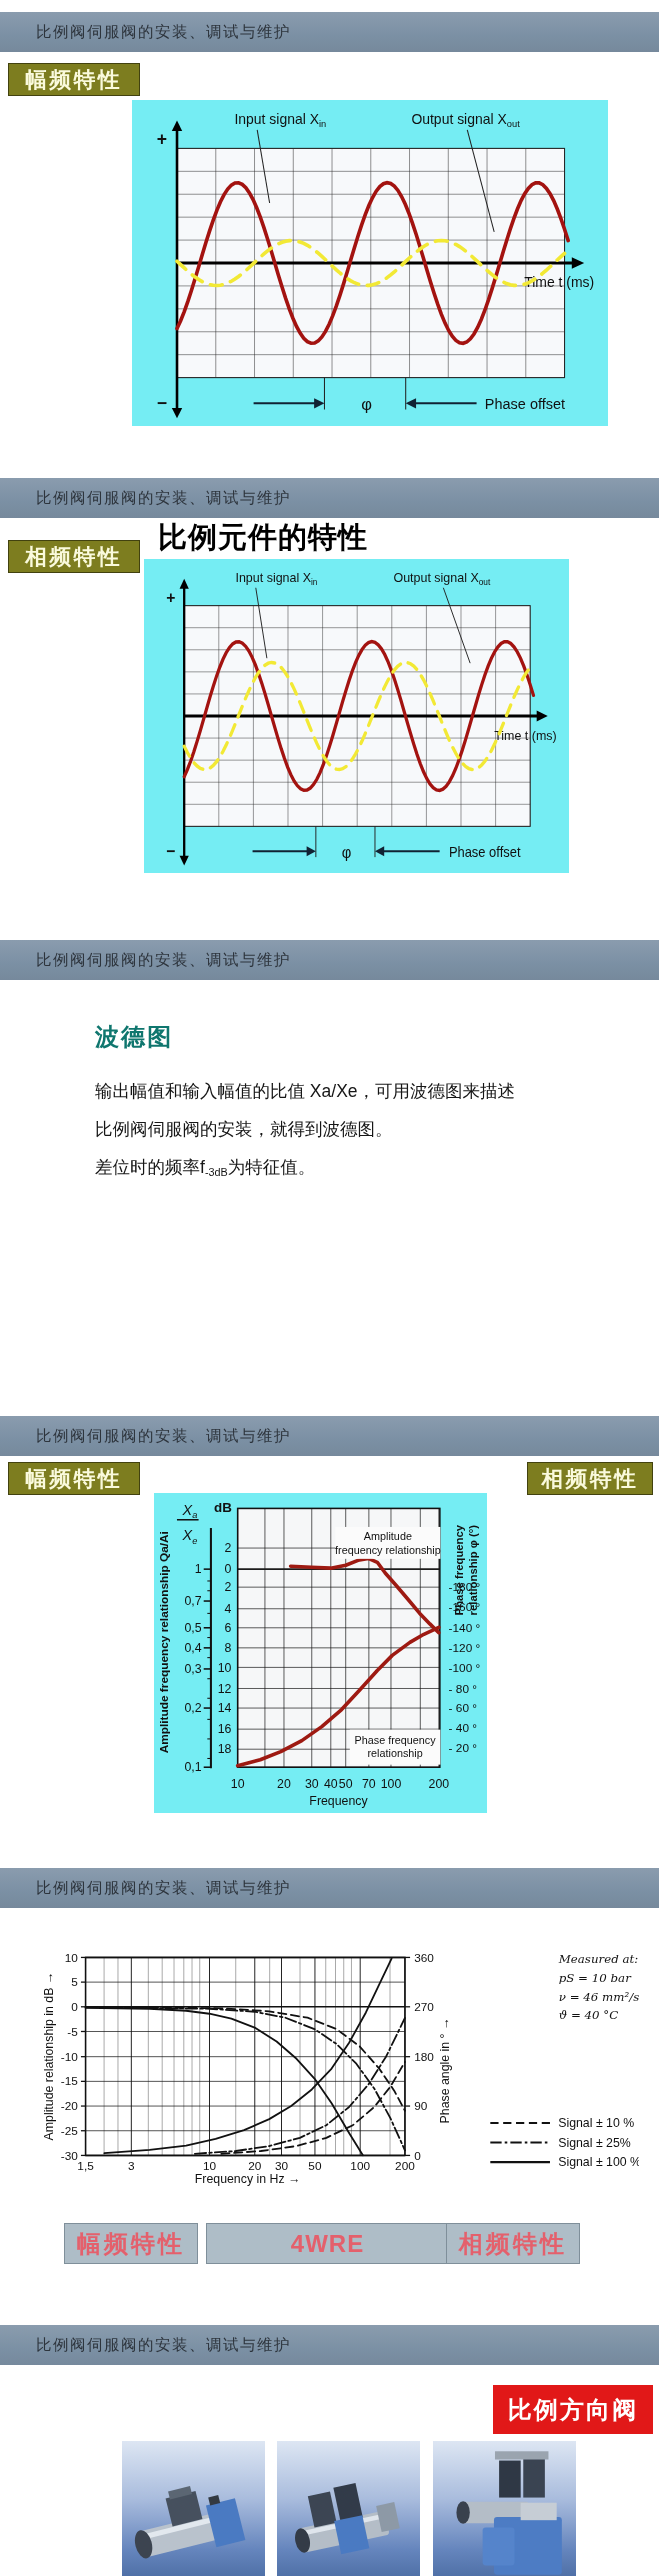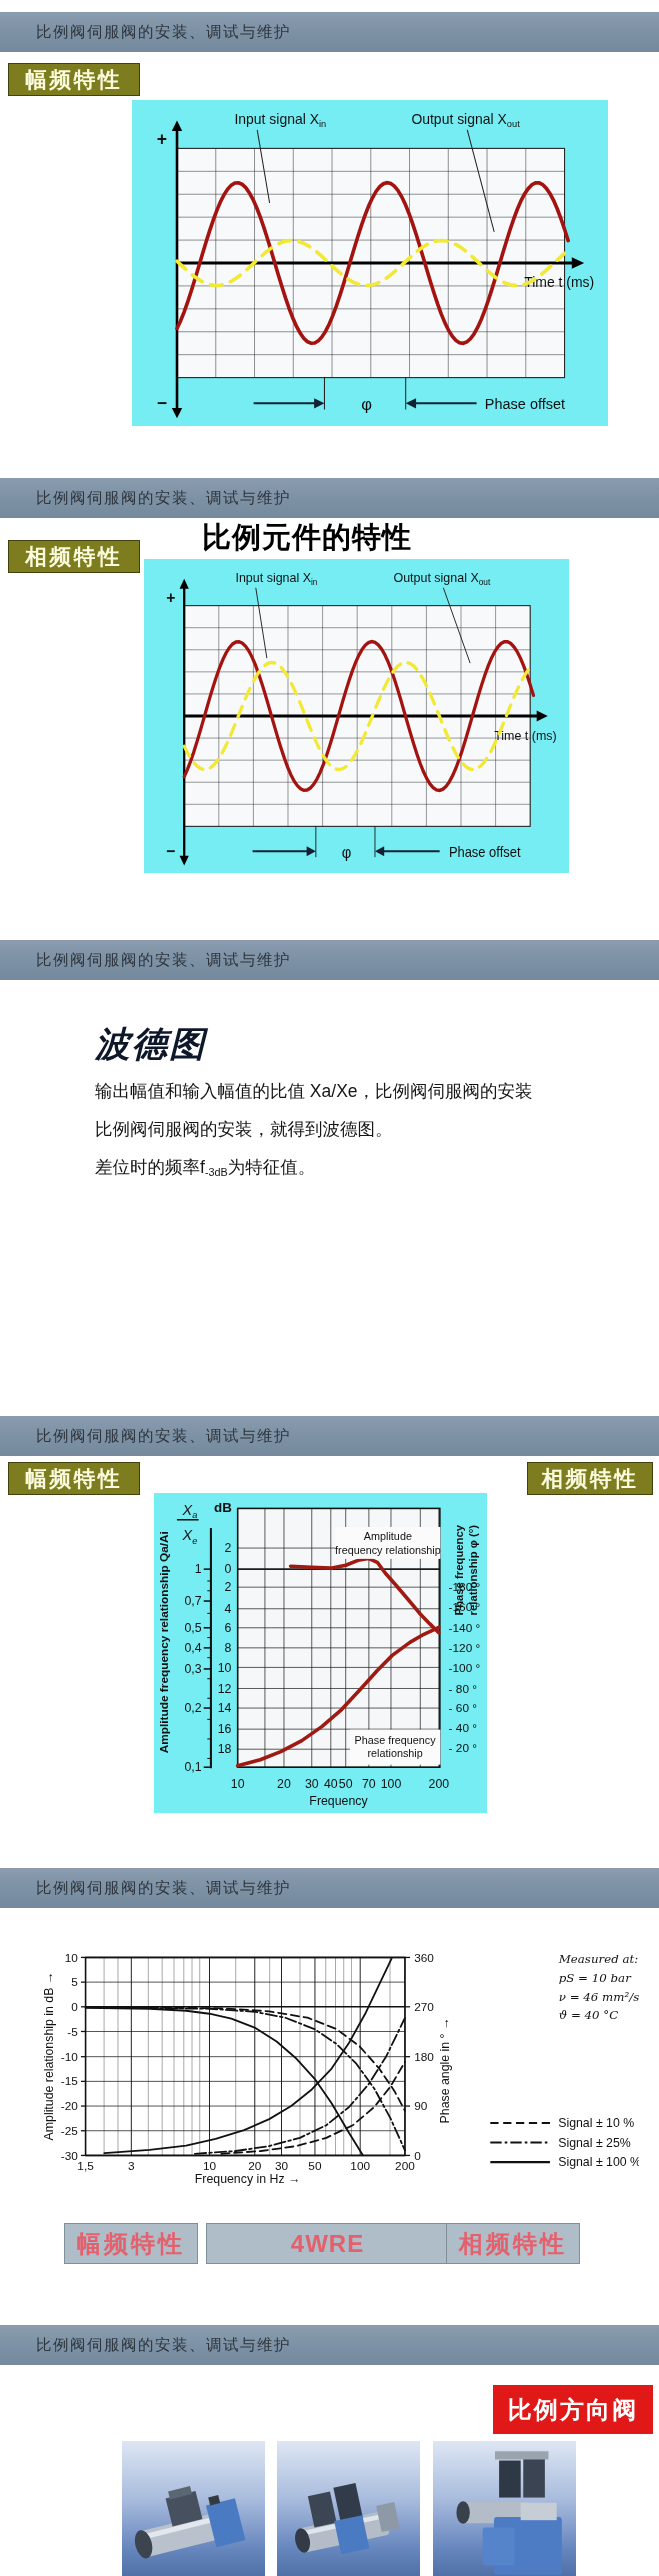--- a/index.html
+++ b/index.html
@@ -16,23 +16,23 @@
          font-weight:bold;box-sizing:border-box;}
   .olive{background:#7d7d1f;border:1.5px solid #42420f;color:#fafadc;
          font-size:21.6px;letter-spacing:2.6px;height:33px;}
   .redb{background:#e11818;color:#ffffff;font-size:24px;letter-spacing:2.1px;height:49px;}
 
   .cyan{position:absolute;background:#75edf3;}
   .cyan svg,.chart5 svg{position:absolute;left:0;top:0;width:100%;height:100%;}
   svg text{font-family:"Liberation Sans",sans-serif;fill:#111;}
 
   .s2title{position:absolute;left:158px;top:518px;font-size:29px;font-weight:bold;color:#000;
-           letter-spacing:1px;white-space:nowrap;margin-left:44px;}
-  .s3title{position:absolute;left:95px;top:1021px;font-size:35px;font-weight:bold;color:#0f172a;
-           letter-spacing:2.1px;font-style:italic;}
+           letter-spacing:1px;white-space:nowrap;}
+  .s3title{position:absolute;left:95px;top:1021px;font-size:24px;font-weight:bold;color:#0f766e;
+           letter-spacing:2.1px;}
   .s3body{position:absolute;left:95px;top:1072px;width:541px;font-size:17.5px;line-height:38px;
           color:#161616;}
   .s3body .ln{white-space:nowrap;}
   .sub{font-size:0.62em;vertical-align:-0.28em;}
 
   .wave-in{fill:none;stroke:#a31310;stroke-width:7;stroke-linecap:round;}
   .wave-out{fill:none;stroke:#f2e935;stroke-width:7;stroke-linecap:round;stroke-dasharray:23 17;}
 
   .chart5{position:absolute;left:31px;top:1942px;width:608px;height:252px;background:#fff;}
   .graybox{position:absolute;top:2223px;height:41px;background:#aebdc7;border:1px solid #7f8f9a;
@@ -163,21 +163,21 @@
       <text x="428" y="602" font-size="32">φ</text>
       <text x="660" y="600" font-size="28">Phase offset</text>
     </svg>
   </div>
 
   <div class="hdr" style="top:940px">
     <span class="hdr-t">比例阀伺服阀的安装、调试与维护</span>
   </div>
   <div class="s3title">波德图</div>
   <div class="s3body">
-    <div class="ln">输出幅值和输入幅值的比值 Xa/Xe，比例阀伺服阀的安装</div>
+    <div class="ln">输出幅值和输入幅值的比值 Xa/Xe，可用波德图来描述</div>
     <div class="ln">比例阀伺服阀的安装，就得到波德图。</div>
     <div class="ln"><span>差位时的频率f</span><span class="sub">-3dB</span><span>为特征值。</span></div>
   </div>
 
   <div class="hdr" style="top:1416px">
     <span class="hdr-t">比例阀伺服阀的安装、调试与维护</span>
   </div>
   <div class="badge olive" style="left:7.7px;top:1462px;width:132px">
     <span>幅频特性</span>
   </div>

